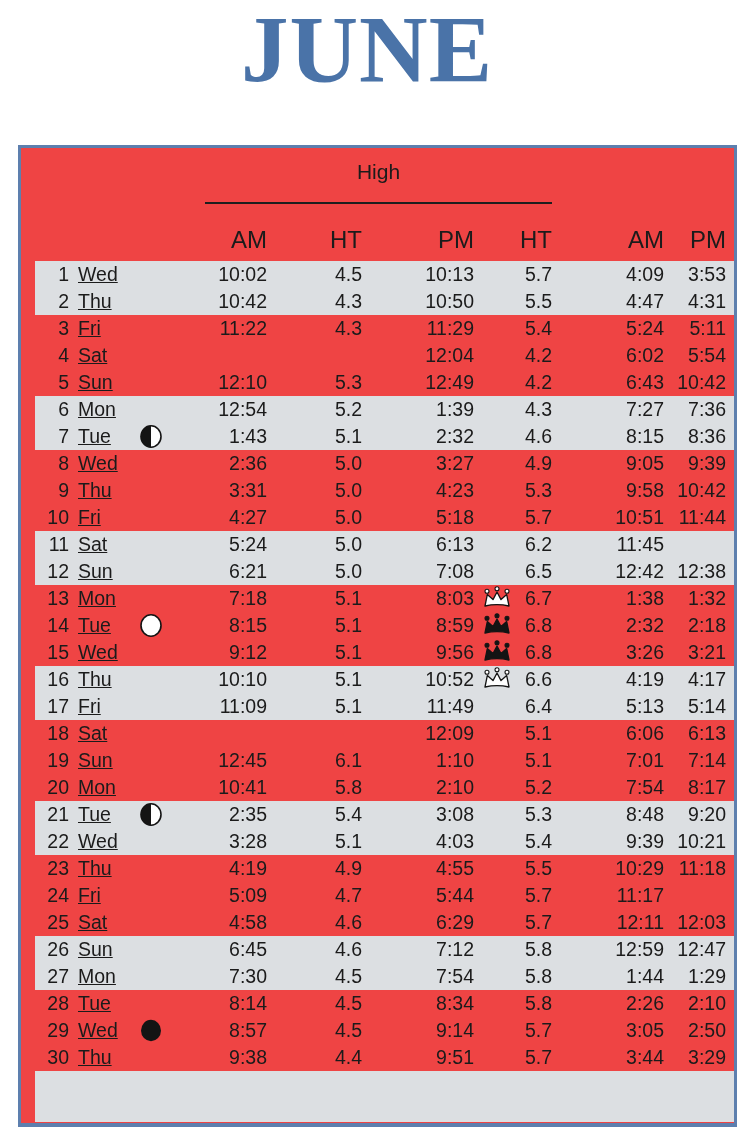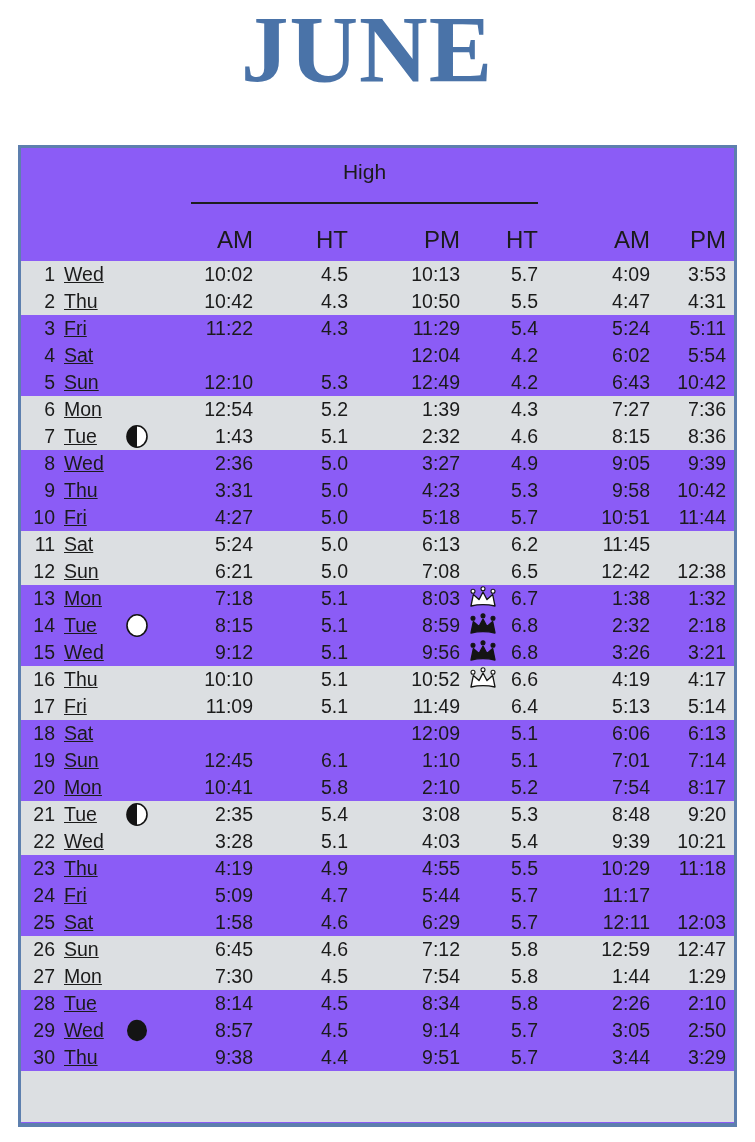--- a/index.html
+++ b/index.html
@@ -23,22 +23,23 @@
     letter-spacing: 1px;
     color: var(--title-blue, #4a73a8);
   }
 
   .tide-table {
     position: absolute;
     left: 18px; top: 145px;
     width: 719px; height: 982px;
     border: 3px solid var(--border-blue, #5d7fae);
     border-bottom-width: 4px;
-    background: #8b5cf6;
+    background: #ef4444;
     color: var(--text, #1b1b1b);
+    padding-left: 14px;
   }
 
   .grid {
     display: grid;
     grid-template-columns: 34px 58px 48px 92px 95px 112px 46px 32px 112px 1fr;
     padding-right: 8px;
   }
 
   
   .group-row { height: 56px; }
@@ -418,21 +419,21 @@
           <span class="c-time">5:44</span>
           <span class="c-crown"></span>
           <span class="c-ht">5.7</span>
           <span class="c-time">11:17</span>
           <span class="c-time"></span>
         </div>
         <div class="grid row">
           <span class="c-num">25</span>
           <span class="c-dow">Sat</span>
           <span class="c-moon"></span>
-          <span class="c-time">1:58</span>
+          <span class="c-time">4:58</span>
           <span class="c-ht">4.6</span>
           <span class="c-time">6:29</span>
           <span class="c-crown"></span>
           <span class="c-ht">5.7</span>
           <span class="c-time">12:11</span>
           <span class="c-time">12:03</span>
         </div>
         <div class="grid row shaded">
           <span class="c-num">26</span>
           <span class="c-dow">Sun</span>

